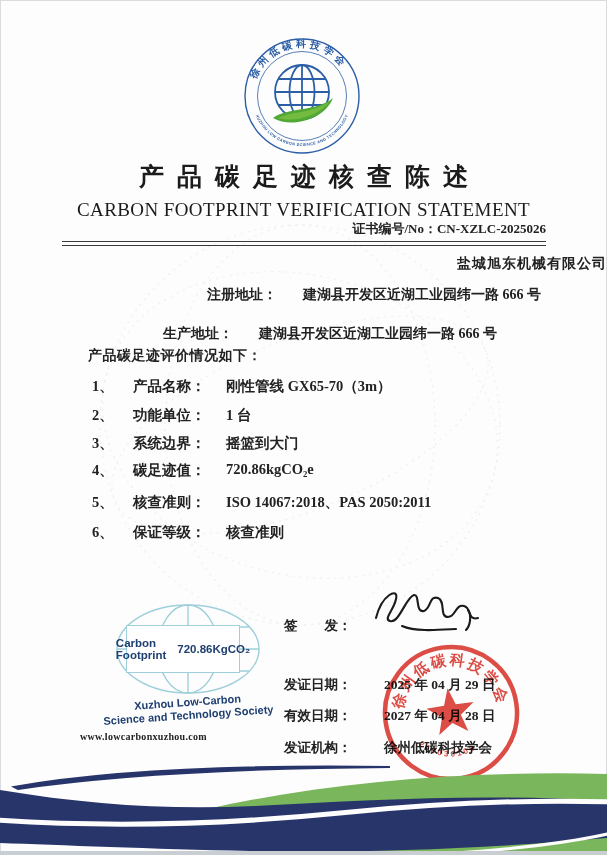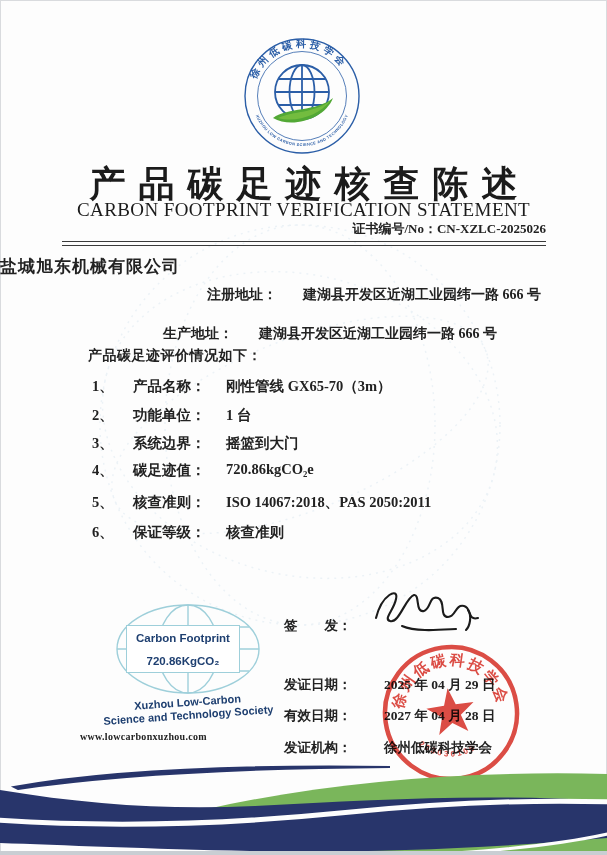--- a/index.html
+++ b/index.html
@@ -7,43 +7,43 @@
     position:relative;width:607px;height:855px;margin:0 auto;
     background:#fdfdfd;overflow:hidden;
     box-shadow:inset 0 0 0 1px #d9dbde;
     font-family:"Liberation Serif","DejaVu Serif",serif;color:#222;
   }
   .abs{position:absolute;}
   
   .watermark{left:60px;top:200px;opacity:.55;pointer-events:none;}
   
   .logo{left:242px;top:36px;}
-  .title-cn{left:0;right:0;top:160px;text-align:center;font-size:36px;font-weight:bold;
+  .title-cn{left:0;right:0;top:160px;text-align:center;font-size:25px;font-weight:bold;
     letter-spacing:13px;text-indent:13px;color:#1b1b1b;}
   .title-en{left:0;right:0;top:199px;text-align:center;font-size:19px;color:#1b1b1b;
     letter-spacing:.4px;}
   .cert-no{right:61px;top:220px;font-size:13px;font-weight:bold;}
   .rule{left:62px;top:241px;width:484px;height:3px;border-top:1.5px solid #3a3a3a;
     border-bottom:1px solid #3a3a3a;}
   
-  .company{left:0;right:0;top:255px;text-align:left;font-size:17px;font-weight:600;
+  .company{left:0;right:0;top:255px;text-align:right;font-size:14px;font-weight:600;
     letter-spacing:1px;}
   .addr{left:163px;font-size:14px;font-weight:600;display:flex;}
   .addr .lbl{width:74px;}
   .addr .val{margin-left:22px;}
   .addr1{top:286px;margin-left:44px;} .addr2{top:308px;margin-top:17px;}
   
   .section-heading{left:88px;top:347px;font-size:14px;font-weight:bold;letter-spacing:.5px;}
   .item{left:0;font-size:14.5px;font-weight:600;display:flex;width:560px;}
   .item .no{position:absolute;left:92px;}
   .item .lbl{position:absolute;left:133px;}
   .item .val{position:absolute;left:226px;}
   
   .badge-box{left:126px;top:625px;width:112px;height:46px;background:#fff;
-    border:1.5px solid #9ECFDA;display:flex;flex-direction:column;align-items:center;
+    border:1.5px solid #9ECFDA;display:flex;flex-direction:row;align-items:center;
     justify-content:center;gap:11px;font-family:"Liberation Sans","DejaVu Sans",sans-serif;}
   .badge-box .b1{font-size:11.5px;font-weight:bold;color:#1e3f70;}
   .badge-box .b2{font-size:11.5px;font-weight:bold;color:#1e3f70;text-align:center;}
   .society{left:100px;top:696px;width:176px;text-align:center;transform:rotate(-4deg);
     font-family:"Liberation Sans","DejaVu Sans",sans-serif;font-size:11px;font-weight:bold;
     color:#1e3f70;line-height:13px;}
   .website{left:80px;top:731px;font-size:10px;font-weight:bold;letter-spacing:.3px;}
   
   .ilabel{left:284px;font-size:13.5px;font-weight:600;}
   .ivalue{left:384px;font-size:13.5px;font-weight:600;}

